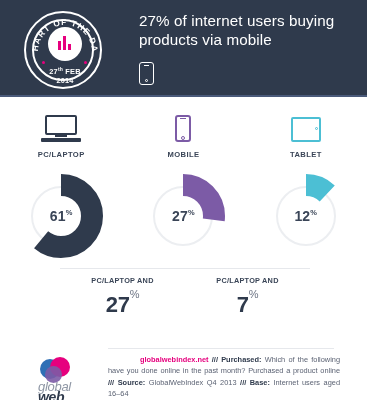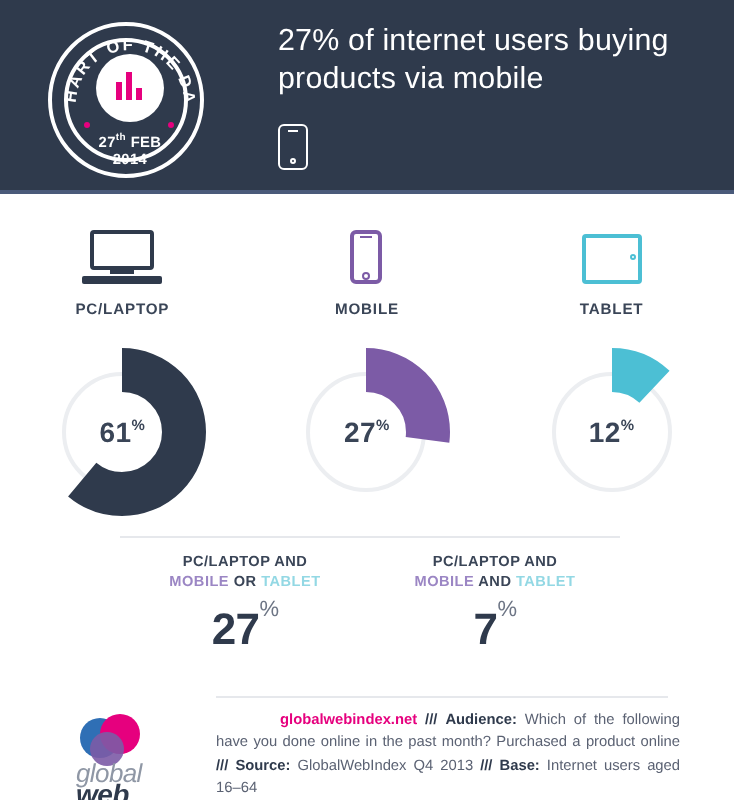--- a/index.html
+++ b/index.html
@@ -476,39 +476,29 @@
 
 <div class="divider"></div>
 
 <div class="combos">
 
   <div class="combo">
     <div class="combo-line">
       <span class="c-dark">PC/LAPTOP</span>
       <span class="c-dark">AND</span>
     </div>
-    <div class="combo-line">
-      <span class="c-purple">MOBILE</span>
-      <span class="c-dark">OR</span>
-      <span class="c-cyan">TABLET</span>
-    </div>
     <div class="combo-pct">
       <span>27</span><sup>%</sup>
     </div>
   </div>
 
   <div class="combo">
     <div class="combo-line">
       <span class="c-dark">PC/LAPTOP</span>
       <span class="c-dark">AND</span>
-    </div>
-    <div class="combo-line">
-      <span class="c-purple">MOBILE</span>
-      <span class="c-dark">AND</span>
-      <span class="c-cyan">TABLET</span>
     </div>
     <div class="combo-pct">
       <span>7</span><sup>%</sup>
     </div>
   </div>
 </div>
 
 <div class="footer">
 
   <div class="logo">
@@ -518,21 +508,21 @@
     <div class="word w1">global</div>
     <div class="word w2">web</div>
     <div class="word w3">index</div>
   </div>
 
   <div class="foot-rule"></div>
 
   <div class="foot-text">
     <span class="foot-link">globalwebindex.net</span>
     <span class="sep">///</span>
-    <b>Audience:</b>
+    <b>Purchased:</b>
     <span>Which of the following have you done online in the past month? Purchased a product online</span>
     <span class="sep">///</span>
     <b>Source:</b>
     <span>GlobalWebIndex Q4 2013</span>
     <span class="sep">///</span>
     <b>Base:</b>
     <span>Internet users aged 16–64</span>
   </div>
 </div>
 

